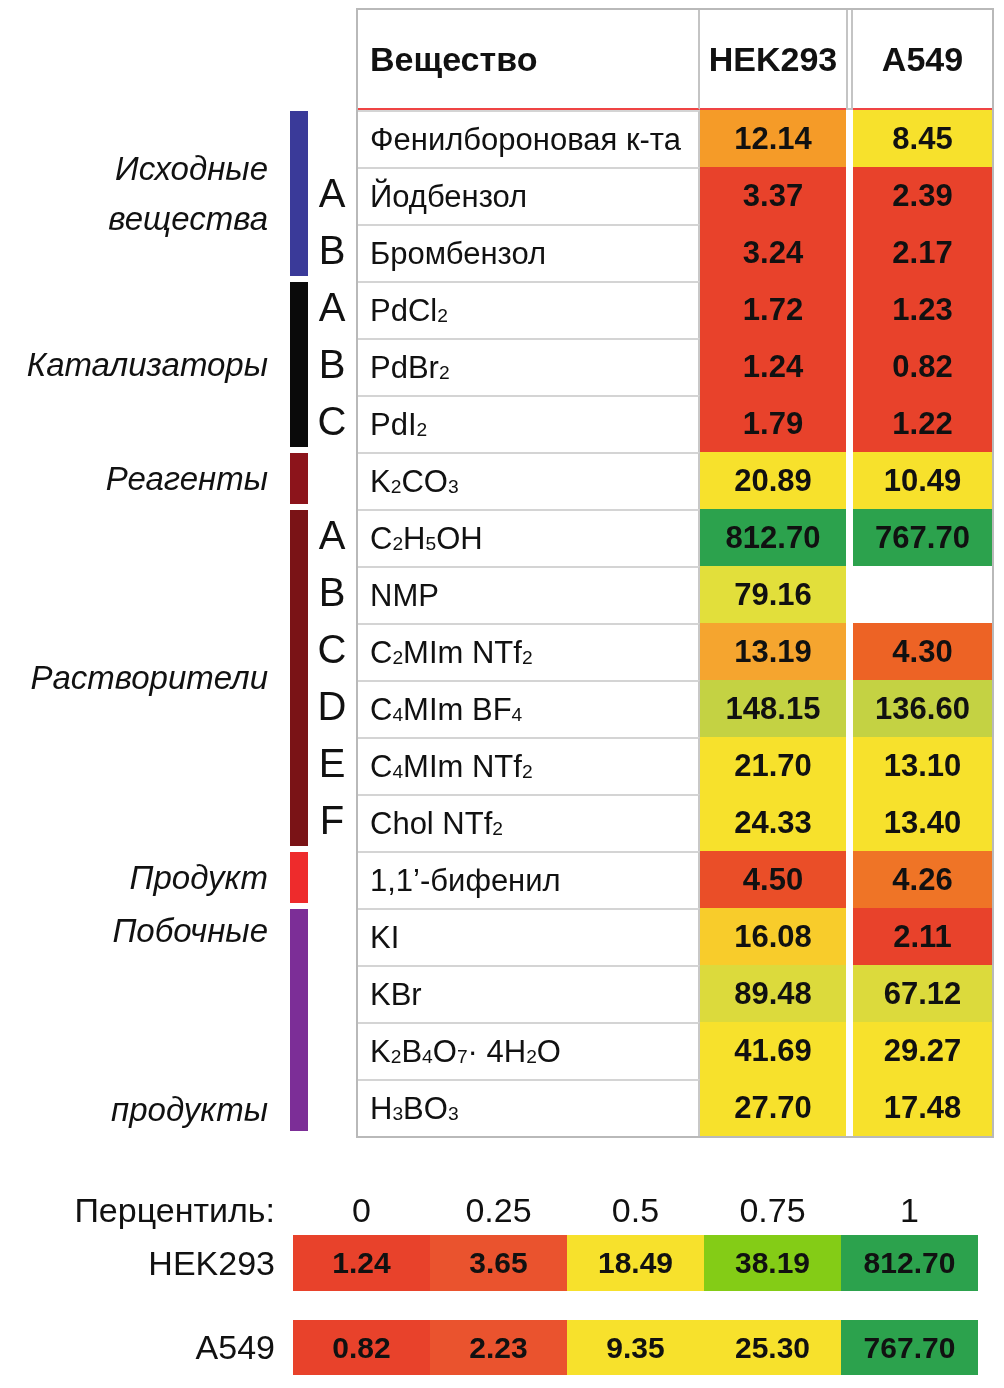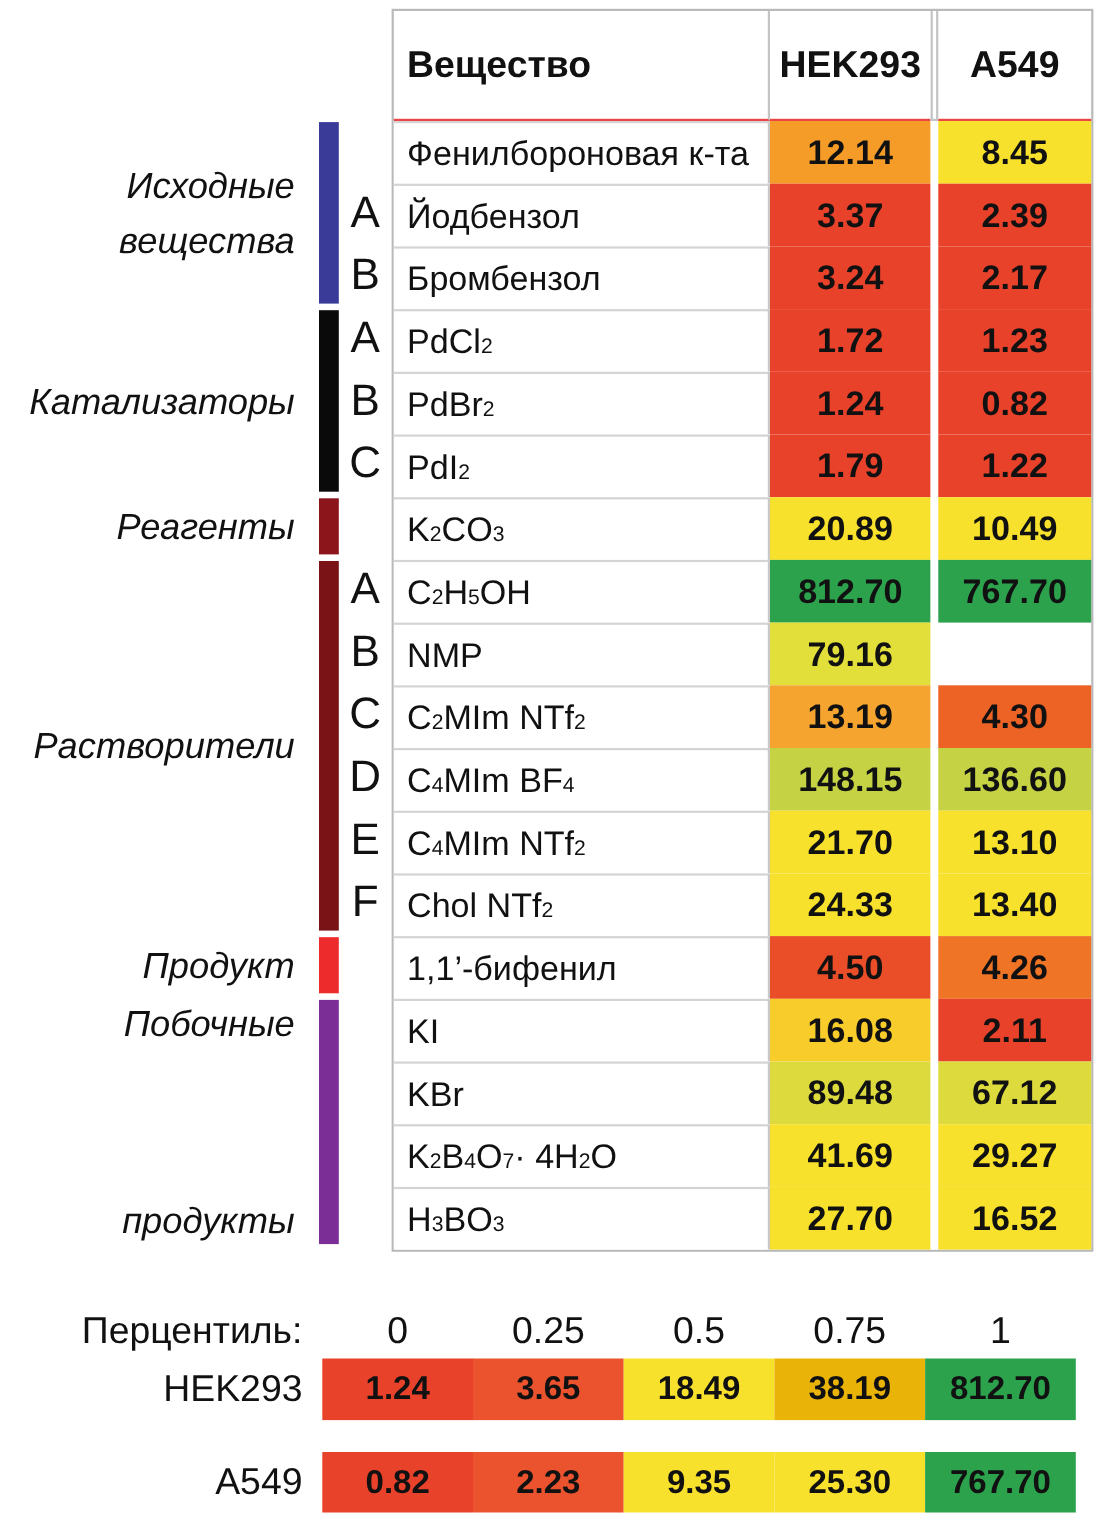--- a/index.html
+++ b/index.html
@@ -247,35 +247,35 @@
       <div class="cell-gap" style="grid-row: 18;"></div>
       <div class="cell-val" style="grid-area: 18 / 4; background: rgb(247, 225, 44);">29.27</div>
       <div class="cell-name" style="grid-area: 19 / 1;">
         <span>H</span>
         <sub>3</sub>
         <span>BO</span>
         <sub>3</sub>
       </div>
       <div class="cell-val" style="grid-area: 19 / 2; background: rgb(247, 225, 44);">27.70</div>
       <div class="cell-gap" style="grid-row: 19;"></div>
-      <div class="cell-val" style="grid-area: 19 / 4; background: rgb(247, 225, 44);">16.52</div>
+      <div class="cell-val" style="grid-area: 19 / 4; background: rgb(247, 225, 44);">17.48</div>
     </div>
 
   <div class="legend">
     <div class="legend-title" style="grid-row:1; grid-column:1;">Перцентиль:</div>
   <div class="legend-tick" style="grid-area: 1 / 2;">0</div>
       <div class="legend-tick" style="grid-area: 1 / 3;">0.25</div>
       <div class="legend-tick" style="grid-area: 1 / 4;">0.5</div>
       <div class="legend-tick" style="grid-area: 1 / 5;">0.75</div>
       <div class="legend-tick" style="grid-area: 1 / 6;">1</div>
       <div class="legend-row-label" style="grid-area: 2 / 1;">HEK293</div>
       <div class="legend-cell" style="grid-area: 2 / 2; background: rgb(232, 66, 43);">1.24</div>
       <div class="legend-cell" style="grid-area: 2 / 3; background: rgb(234, 83, 46);">3.65</div>
       <div class="legend-cell" style="grid-area: 2 / 4; background: rgb(247, 225, 44);">18.49</div>
-      <div class="legend-cell" style="grid-area: 2 / 5; background: #eab308;">38.19</div>
+      <div class="legend-cell" style="grid-area: 2 / 5; background: #84cc16;">38.19</div>
       <div class="legend-cell" style="grid-area: 2 / 6; background: rgb(44, 162, 77);">812.70</div>
       <div class="legend-row-label" style="grid-area: 4 / 1;">A549</div>
       <div class="legend-cell" style="grid-area: 4 / 2; background: rgb(232, 66, 43);">0.82</div>
       <div class="legend-cell" style="grid-area: 4 / 3; background: rgb(234, 83, 46);">2.23</div>
       <div class="legend-cell" style="grid-area: 4 / 4; background: rgb(247, 225, 44);">9.35</div>
       <div class="legend-cell" style="grid-area: 4 / 5; background: rgb(247, 225, 44);">25.30</div>
       <div class="legend-cell" style="grid-area: 4 / 6; background: rgb(44, 162, 77);">767.70</div>
     </div>
 
 </div>

